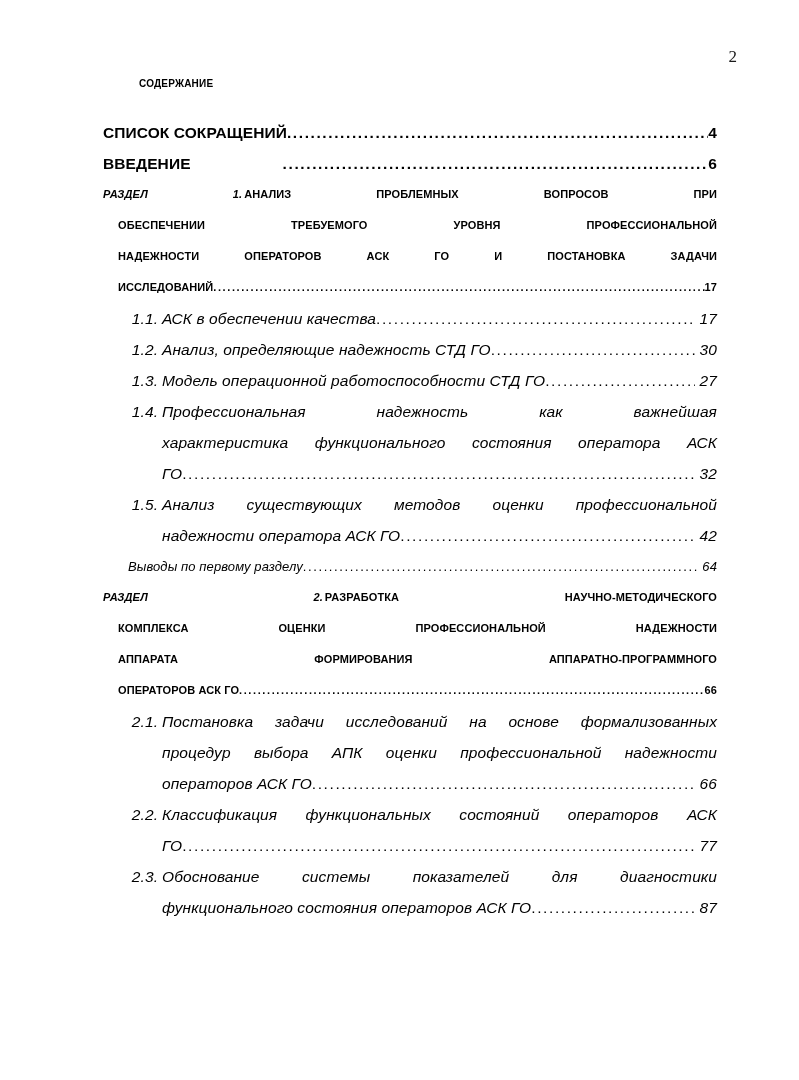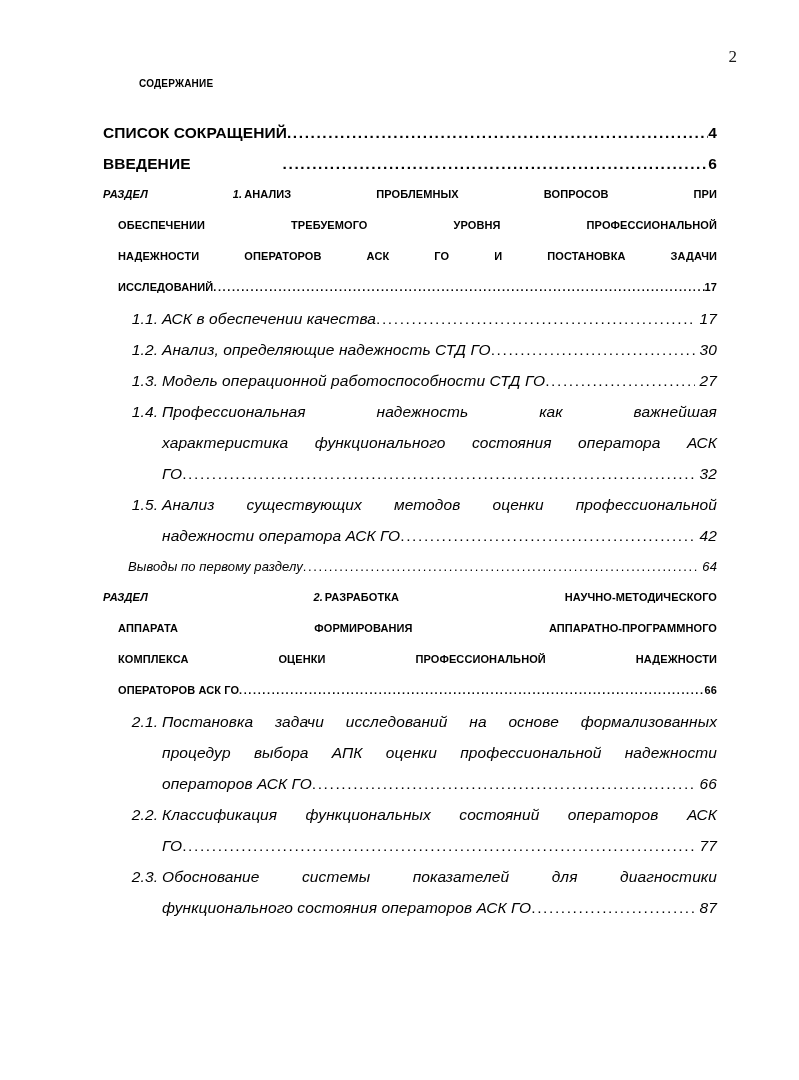--- a/index.html
+++ b/index.html
@@ -300,22 +300,22 @@
       </div>
 
       <div class="entry concl">
         <span class="lbl">Выводы по первому разделу</span>
         <span class="leader">...........................................................................................................</span>
         <span class="pg">64</span>
       </div>
 
       <div class="entry sec">
         <span class="firstline"><span class="runin">РАЗДЕЛ 2.</span><span>РАЗРАБОТКА НАУЧНО-МЕТОДИЧЕСКОГО</span></span>
+        <span class="body">КОМПЛЕКСА ОЦЕНКИ ПРОФЕССИОНАЛЬНОЙ НАДЕЖНОСТИ</span>
         <span class="body">АППАРАТА ФОРМИРОВАНИЯ АППАРАТНО-ПРОГРАММНОГО</span>
-        <span class="body">КОМПЛЕКСА ОЦЕНКИ ПРОФЕССИОНАЛЬНОЙ НАДЕЖНОСТИ</span>
         <span class="tail">
           <span class="lbl">ОПЕРАТОРОВ АСК ГО</span>
           <span class="leader">...........................................................................................................</span>
           <span class="pg">66</span>
         </span>
       </div>
 
       <div class="entry sub">
         <div class="sub-wrap">
           <span class="num">2.1.</span>

